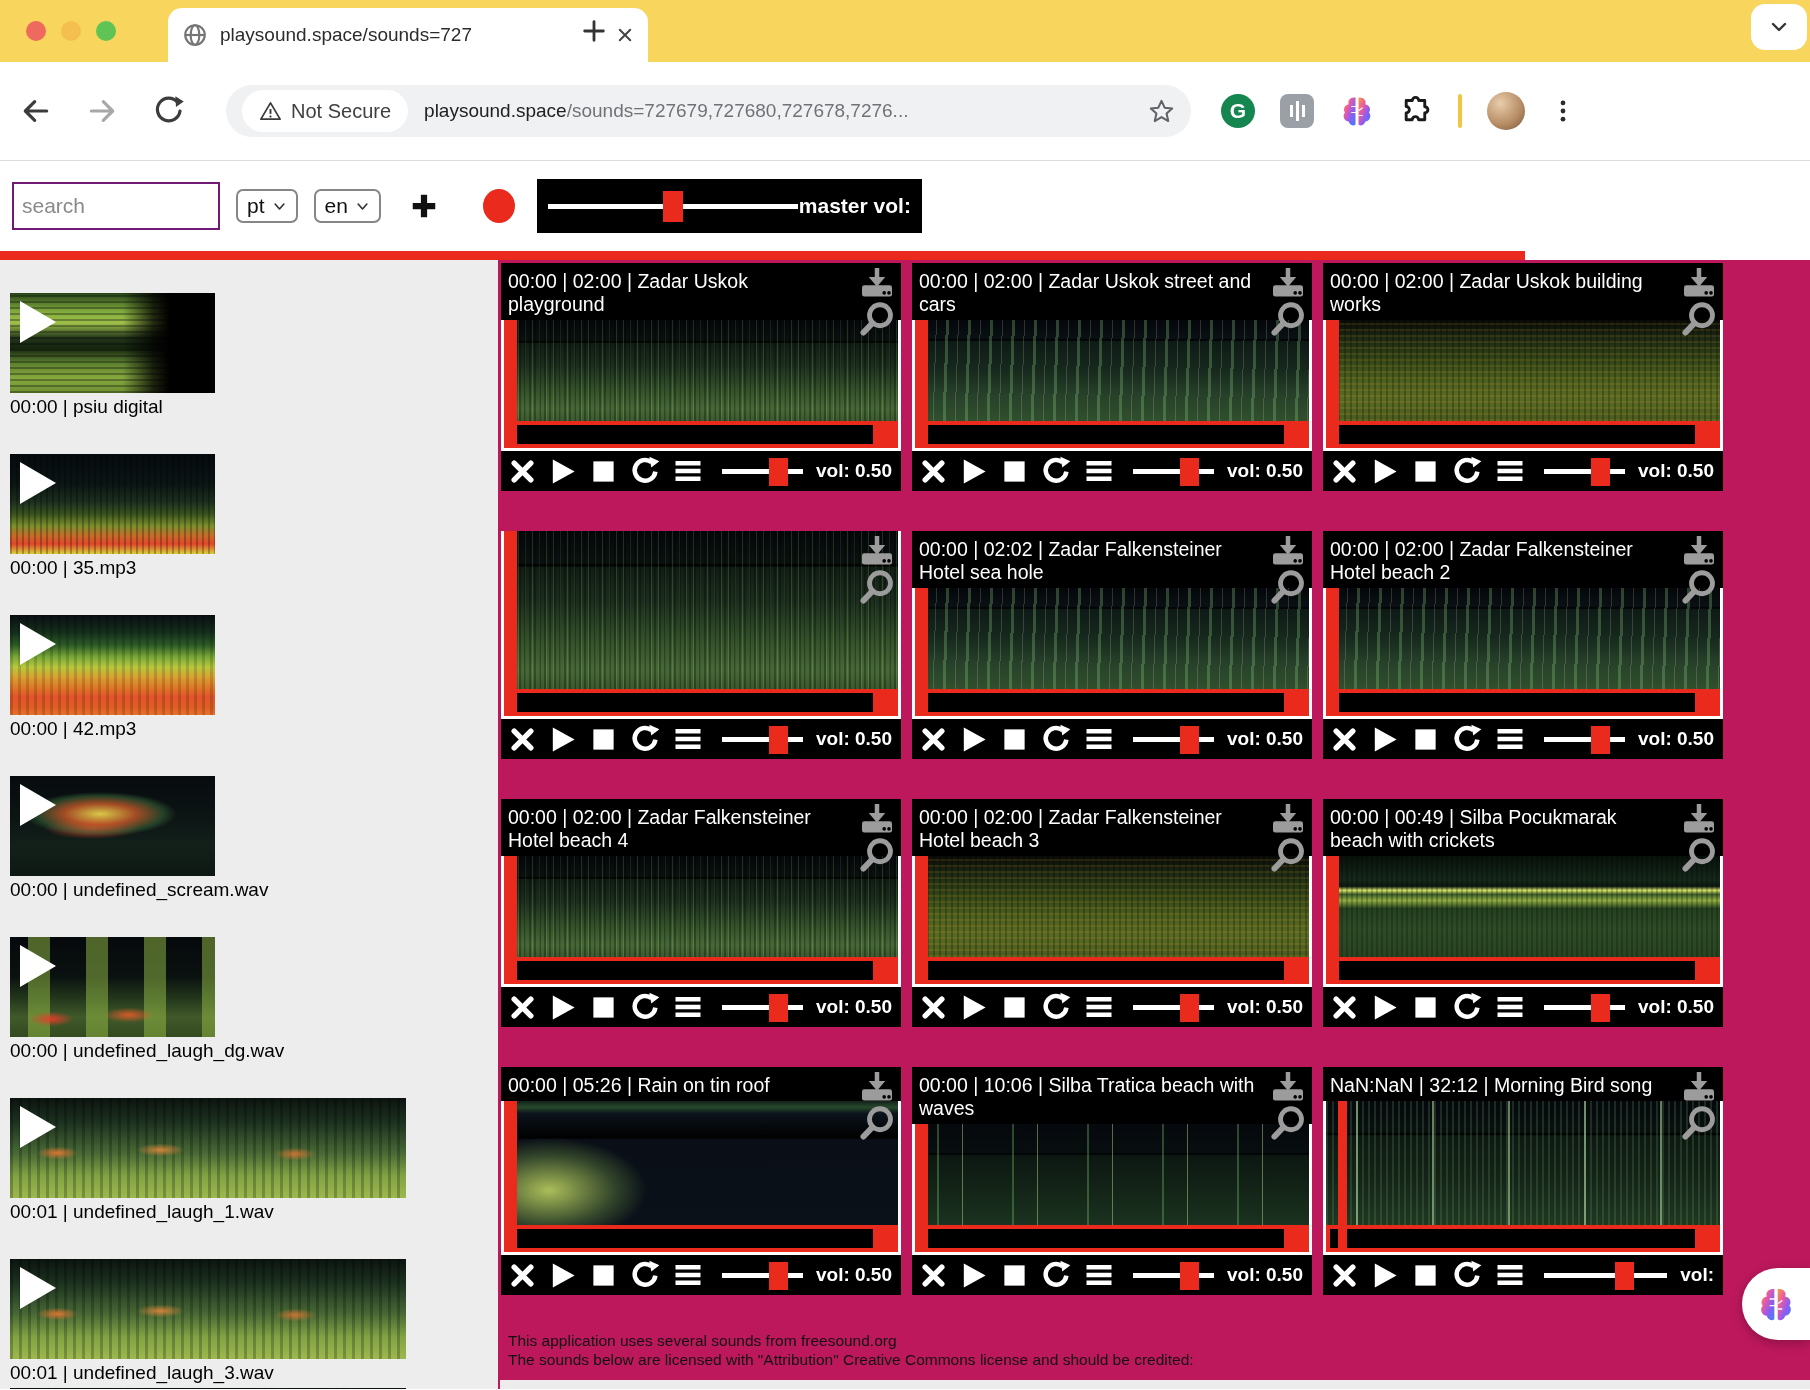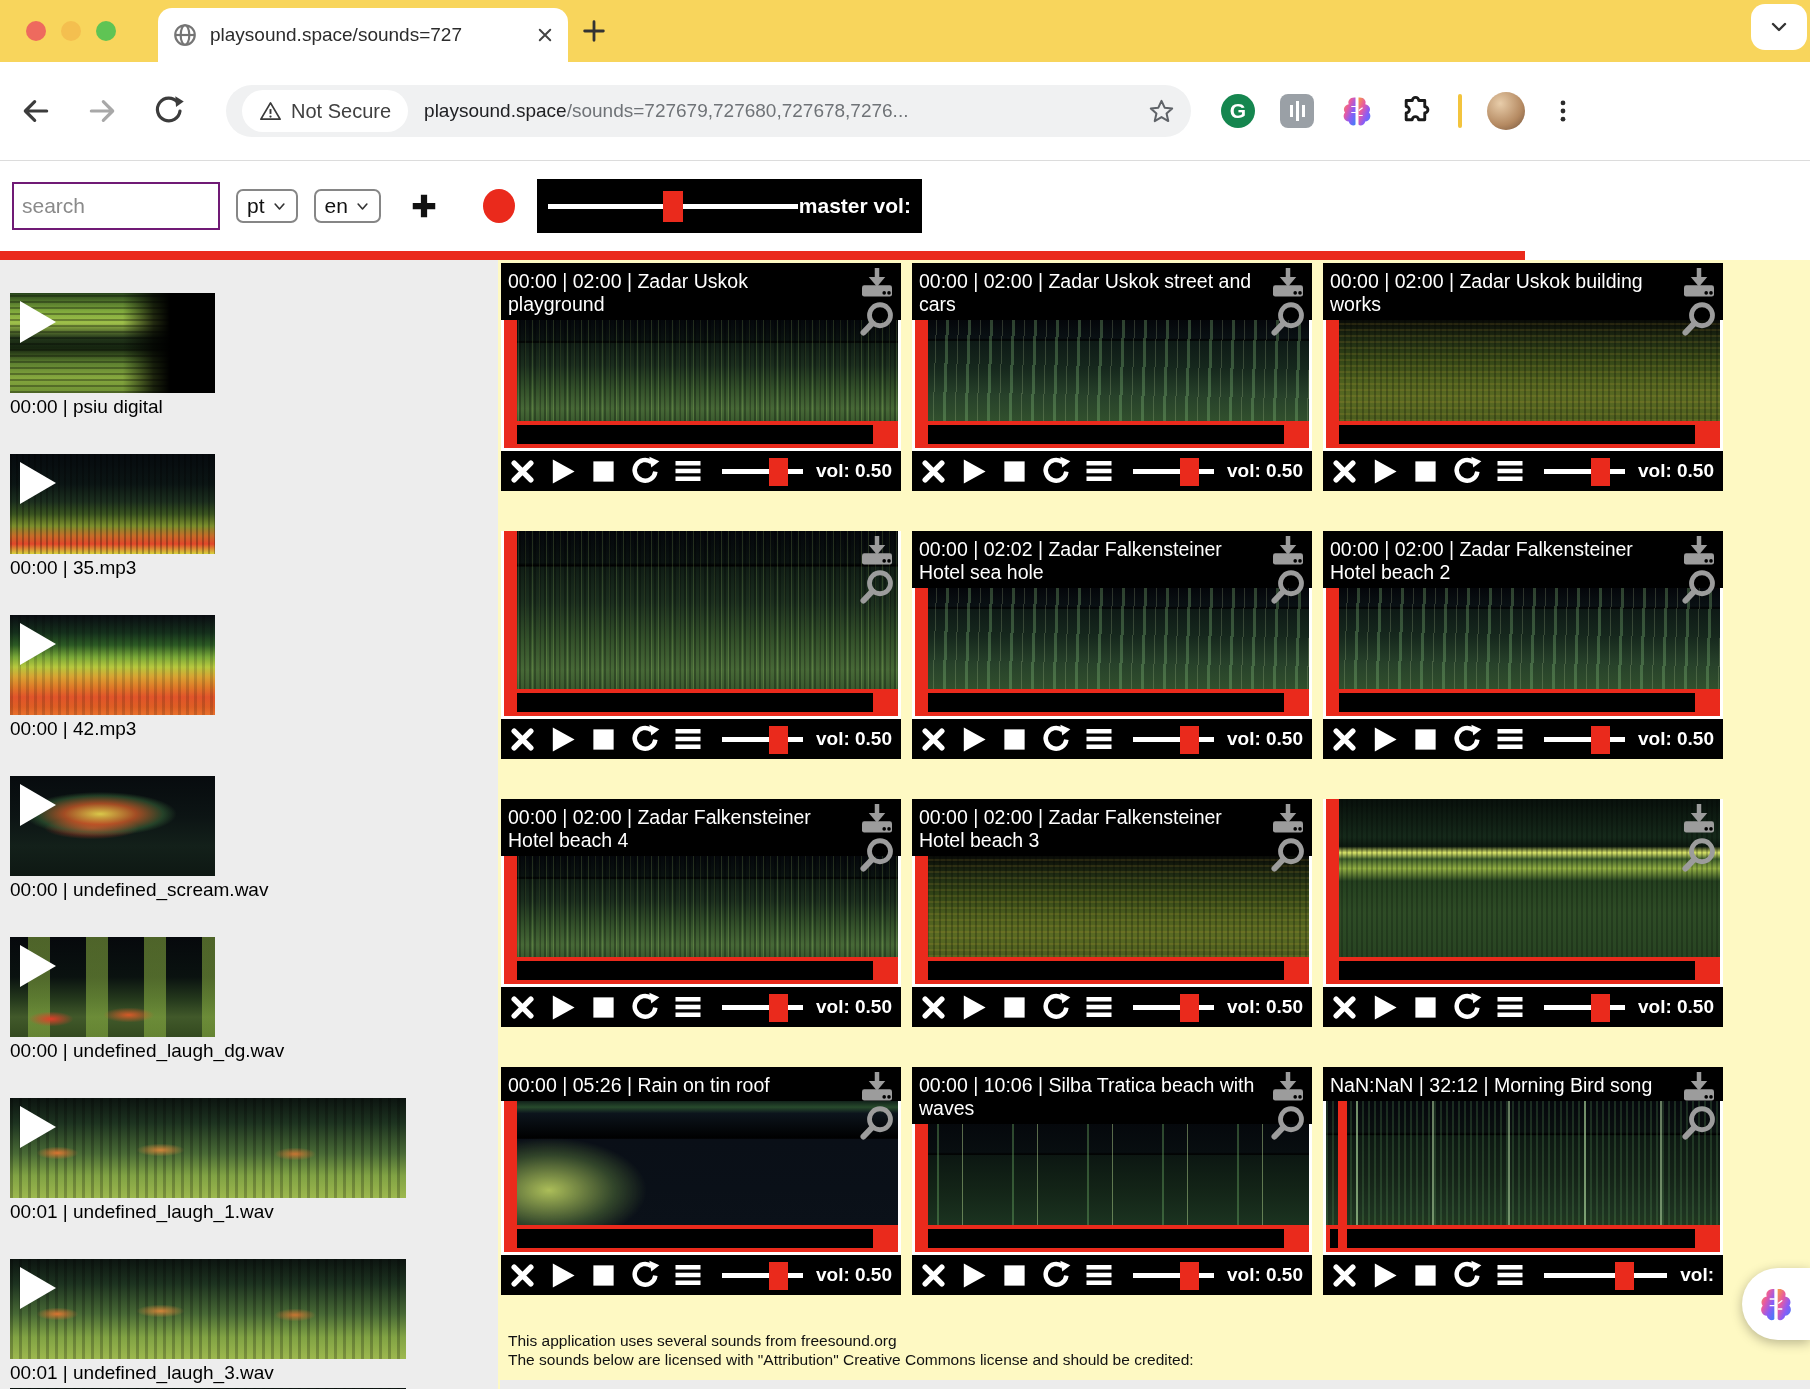--- a/index.html
+++ b/index.html
@@ -4,21 +4,21 @@
 <style>
   html,body{margin:0;padding:0;}
   body{font-family:"Liberation Sans",sans-serif;}
   #app{width:1810px;height:1390px;position:relative;overflow:hidden;background:#fff;}
 
   
   .tabstrip{height:62px;background:#f8d55c;position:relative;}
   .lights{position:absolute;left:26px;top:21px;display:flex;gap:15px;}
   .light{width:20px;height:20px;border-radius:50%;}
   .light.r{background:#ee6a5e;}.light.y{background:#f4bf4f;}.light.g{background:#5fc454;}
-  .tab{position:absolute;left:158px;top:8px;width:410px;height:54px;background:#fff;border-radius:14px 14px 0 0;display:flex;align-items:center;padding:0 14px;box-sizing:border-box;}
+  .tab{position:absolute;left:168px;top:8px;width:480px;height:54px;background:#fff;border-radius:14px 14px 0 0;display:flex;align-items:center;padding:0 14px;box-sizing:border-box;}
   .tab-title{margin-left:12px;font-size:19px;color:#2c2c2c;white-space:nowrap;overflow:hidden;flex:1;position:relative;}
   .tab-title::after{content:"";position:absolute;right:0;top:0;bottom:0;width:34px;background:linear-gradient(90deg,rgba(255,255,255,0),#fff);}
   .newtab{position:absolute;left:578px;top:15px;width:32px;height:32px;display:flex;align-items:center;justify-content:center;}
   .chrome-collapse{position:absolute;right:3px;top:4px;width:56px;height:46px;background:#fff;border-radius:14px;display:flex;align-items:center;justify-content:center;}
   .btoolbar{height:99px;background:#fff;border-bottom:1px solid #dcdcdc;display:flex;align-items:center;padding:0 0 0 20px;box-sizing:border-box;}
   .navic{margin-right:34px;display:flex;align-items:center;}
   .addrbar{margin-left:8px;width:965px;height:52px;background:#f0f1f2;border-radius:26px;display:flex;align-items:center;padding:0 16px;box-sizing:border-box;}
   .nosec{background:#fff;border-radius:21px;height:42px;display:flex;align-items:center;gap:9px;padding:0 17px;font-size:20px;color:#404040;}
   .url{margin-left:16px;font-size:19px;white-space:nowrap;overflow:hidden;}
   .url .host{color:#202124;}.url .path{color:#6f7377;}
@@ -46,21 +46,21 @@
 
   
   .content{display:flex;height:1129px;}
   .sidebar{width:498px;background:#ededed;box-sizing:border-box;padding:33px 0 0 10px;overflow:hidden;}
   .side-item{margin-bottom:36px;}
   .side-item.peek{margin-top:-32px;}
   .thumb{width:205px;height:100px;position:relative;background:#0a0d10;}
   .side-item.wide .thumb{width:396px;}
   .playtri{position:absolute;left:10px;top:8px;width:0;height:0;border-left:36px solid #fff;border-top:21px solid transparent;border-bottom:21px solid transparent;}
   .side-label{font-size:19px;color:#000;margin-top:3px;height:22px;}
-  .main{flex:1;background:#fef9c3;padding:3px 7px 0 3px;box-sizing:border-box;position:relative;}
+  .main{flex:1;background:#be185d;padding:3px 7px 0 3px;box-sizing:border-box;position:relative;}
   .grid{display:grid;grid-template-columns:repeat(3,400px);gap:40px 11px;}
 
   
   .card{width:400px;height:228px;background:#000;color:#fff;position:relative;display:flex;flex-direction:column;box-sizing:border-box;}
   .card-title{font-size:19.5px;line-height:1.17;padding:7px 52px 4px 7px;}
   .card-corner{position:absolute;top:5px;right:5px;display:flex;flex-direction:column;align-items:center;gap:3px;z-index:3;}
   .media{flex:1;position:relative;border-left:3px solid #fff;border-right:3px solid #fff;border-bottom:3px solid #fff;display:flex;flex-direction:column;min-height:60px;}
   .spec{flex:1;}
   .seek{height:27px;box-sizing:border-box;border:4px solid #ea2a1c;background:#000;position:relative;}
   .seek-end{position:absolute;right:0;top:0;bottom:0;width:21px;background:#ea2a1c;}
@@ -665,20 +665,21 @@
                 <rect x="2" y="16.4" width="20" height="3.6" fill="#fff"></rect>
               </svg>
       <div class="vtrack">
                 <span class="vhandle"></span>
               </div>
       <span class="vlabel">vol: 0.50</span>
     </div>
   </div>
 
   <div class="card">
+    <div class="card-title">00:00 | 00:49 | Silba Pocukmarak beach with crickets</div>
     <div class="card-corner">
       <svg width="38" height="30" viewBox="0 0 24 20">
                 <path d="M12 0 v7" stroke="#9c9c9c" stroke-width="3"></path>
                 <polygon points="6.5,6 17.5,6 12,12.5" fill="#9c9c9c"></polygon>
                 <rect x="2" y="11.5" width="20" height="7.5" rx="1.5" fill="#9c9c9c"></rect>
                 <circle cx="16.8" cy="16.6" r="1.2" fill="#000"></circle>
                 <circle cx="20" cy="16.6" r="1.2" fill="#000"></circle>
               </svg>
       <svg width="36" height="36" viewBox="0 0 24 24">
                 <circle cx="14" cy="9.5" r="7" fill="none" stroke="#9c9c9c" stroke-width="3.2"></circle>

